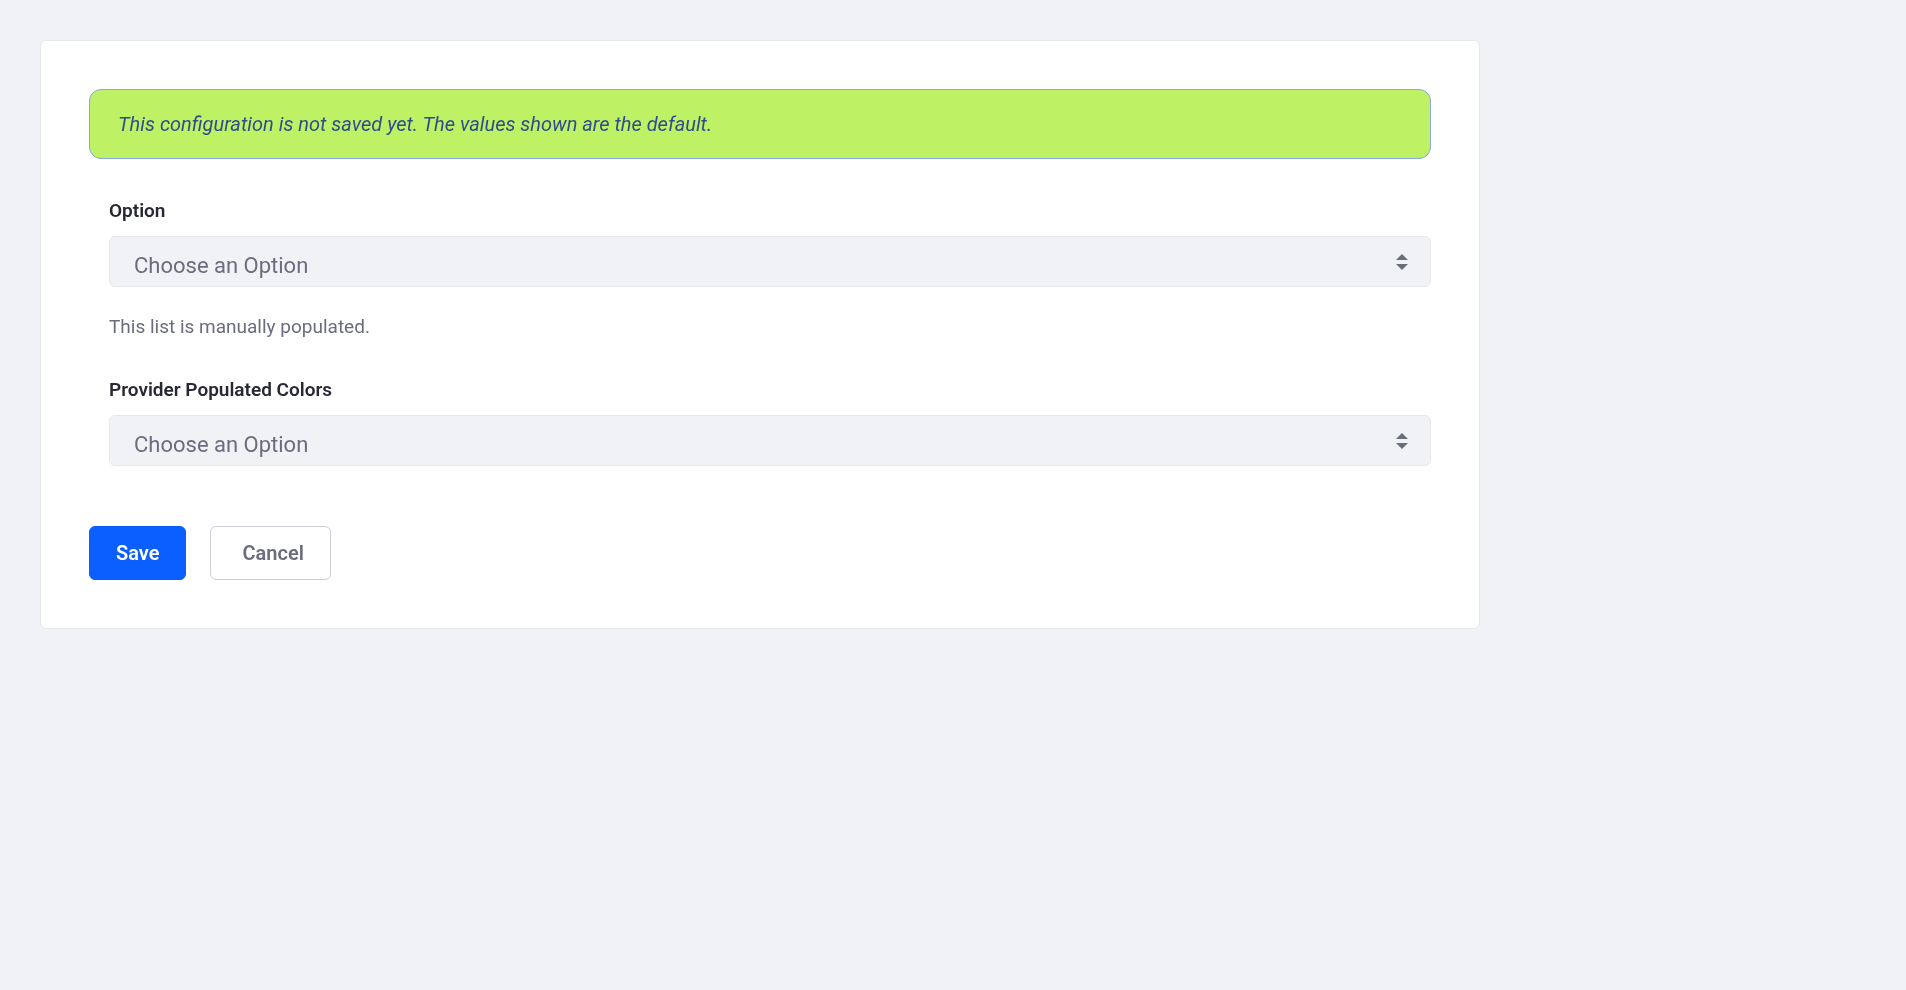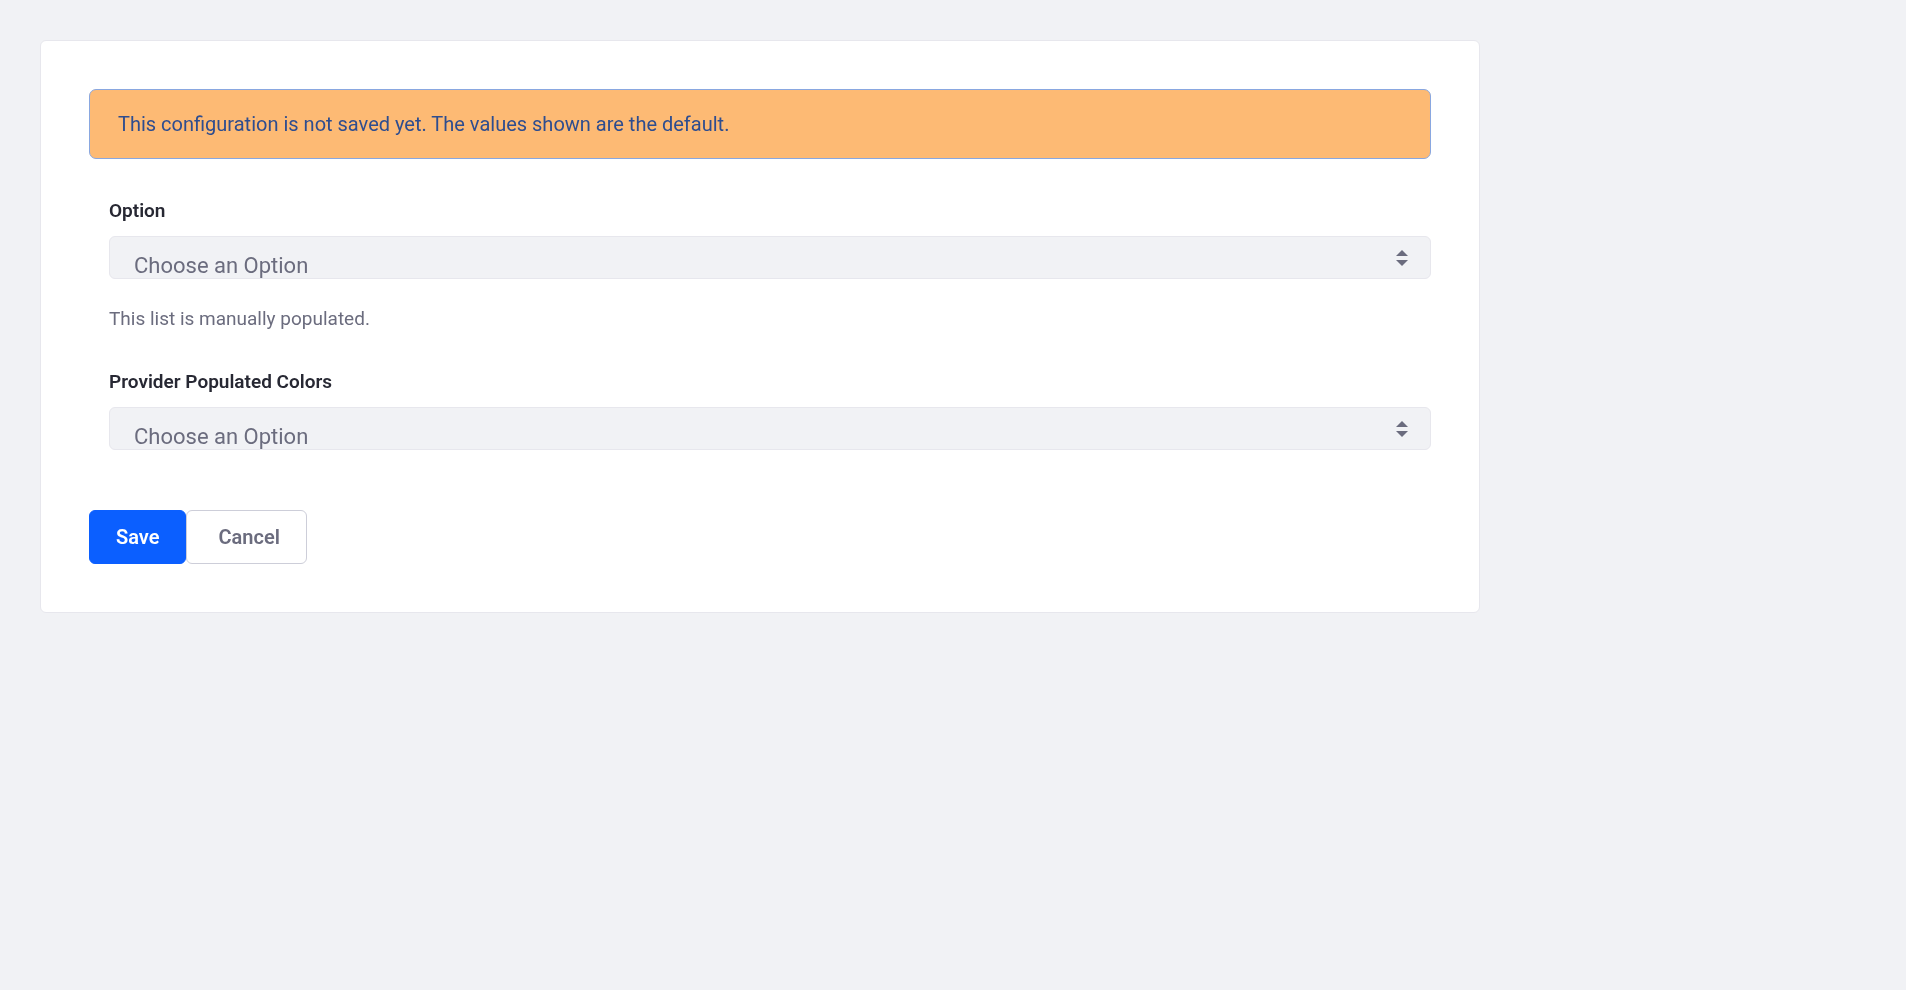--- a/index.html
+++ b/index.html
@@ -20,27 +20,28 @@
       padding: 48px;
       max-width: 1440px;
     }
     .page-title {
       font-size: 34px;
       font-weight: 700;
       color: #272833;
       margin-bottom: 28px;
     }
     .alert-info {
-      background-color: #fdba74;
+      background-color: #bef264;
       border: 1px solid #89a7e0;
-      border-radius: 7px;
+      border-radius: 12px;
       padding: 22px 28px;
       color: #2e4d8f;
       font-size: 20px;
       margin-bottom: 40px;
+      font-style: italic;
     }
     .form-group {
       margin-bottom: 40px;
     }
     .form-label {
       display: block;
       font-size: 19px;
       font-weight: 600;
       color: #272833;
       margin-bottom: 14px;
@@ -48,21 +49,21 @@
     }
     .select-wrapper {
       position: relative;
       margin-left: 20px;
     }
     .form-select {
       width: 100%;
       background-color: #f1f2f5;
       border: 1px solid #e7e7ed;
       border-radius: 6px;
-      padding: 16px 48px 0 24px;
+      padding: 16px 48px 8px 24px;
       font-size: 22px;
       color: #6b6c7e;
       appearance: none;
       -webkit-appearance: none;
       -moz-appearance: none;
       cursor: pointer;
       font-family: inherit;
     }
     .select-arrows {
       position: absolute;
@@ -78,20 +79,21 @@
       display: block;
     }
     .help-text {
       font-size: 19px;
       color: #6b6c7e;
       margin-top: 28px;
       margin-left: 20px;
     }
     .button-row {
       display: flex;
+      gap: 24px;
       margin-top: 60px;
     }
     .btn {
       padding: 14px 26px;
       font-size: 20px;
       font-weight: 600;
       border-radius: 6px;
       cursor: pointer;
       font-family: inherit;
       border: 1px solid transparent;

